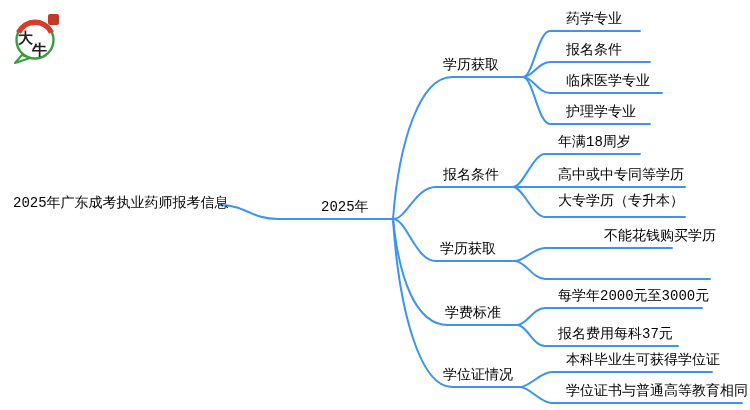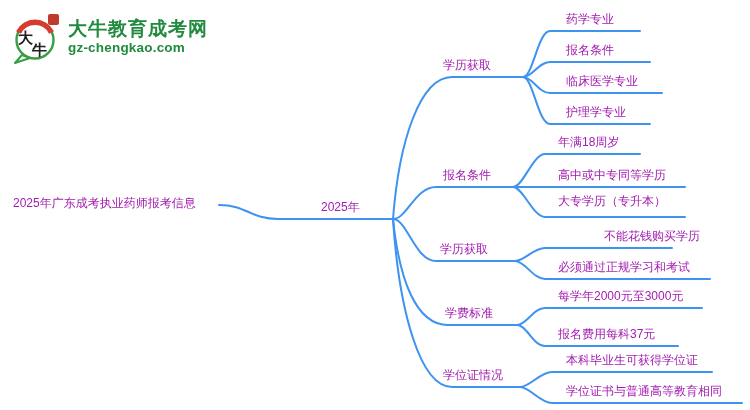--- a/index.html
+++ b/index.html
@@ -2,22 +2,22 @@
 <html><head>
 <meta charset="utf-8">
 <style>
   html,body{margin:0;padding:0;background:#ffffff;}
   .canvas{
     position:relative;width:750px;height:410px;background:#ffffff;overflow:hidden;
     font-family:"Liberation Sans","DejaVu Sans",sans-serif;
   }
   svg.links{position:absolute;left:0;top:0;}
   .node{
-    position:absolute;white-space:nowrap;color:#a21caf;
-    font-size:12px;line-height:18px;letter-spacing:0;
+    position:absolute;white-space:nowrap;color:#000000;
+    font-size:14px;line-height:18px;letter-spacing:0;font-family:Liberation Mono, monospace;
   }
   .logo{position:absolute;left:12px;top:12px;display:flex;align-items:flex-start;}
   .logo-mark{width:48px;height:52px;}
   .logo-text{margin-left:8px;padding-top:6px;}
   .logo-title{color:#218A3E;font-weight:bold;font-size:19px;line-height:22px;letter-spacing:1px;}
   .logo-domain{color:#218A3E;font-weight:bold;font-size:13.5px;line-height:16px;letter-spacing:0.2px;}
 </style>
 </head>
 <body>
 
@@ -54,24 +54,20 @@
 
   <div class="logo">
     <svg class="logo-mark" viewBox="0 0 48 52">
       <circle cx="23" cy="28" r="18.5" fill="#ffffff" stroke="#379E43" stroke-width="2.4"></circle>
       <path d="M6.5 20.5 A 18.5 18.5 0 0 1 39.5 20.5" stroke="#D43C2C" stroke-width="5.5" fill="none"></path>
       <path d="M10 43 L3 51 L18 46 Z" fill="#ffffff" stroke="#379E43" stroke-width="2" stroke-linejoin="round"></path>
       <rect x="36" y="2" width="11" height="11" rx="2" fill="#C0392B"></rect>
       <text x="6" y="31" font-size="15" font-weight="bold" fill="#222222" stroke="none">大</text>
       <text x="20" y="43" font-size="15" font-weight="bold" fill="#222222" stroke="none">牛</text>
     </svg>
-    <div class="logo-text">
-      <div class="logo-title">大牛教育成考网</div>
-      <div class="logo-domain">gz-chengkao.com</div>
-    </div>
   </div>
 
   <div class="node" style="left:13px;top:194px;">2025年广东成考执业药师报考信息</div>
   <div class="node" style="left:321px;top:198px;">2025年</div>
 
   <div class="node" style="left:443px;top:56px;">学历获取</div>
   <div class="node" style="left:443px;top:166px;">报名条件</div>
   <div class="node" style="left:440px;top:240px;text-align:right;">学历获取</div>
   <div class="node" style="left:445px;top:304px;">学费标准</div>
   <div class="node" style="left:443px;top:366px;">学位证情况</div>
@@ -79,21 +75,20 @@
   <div class="node" style="left:566px;top:10px;">药学专业</div>
   <div class="node" style="left:566px;top:41px;">报名条件</div>
   <div class="node" style="left:566px;top:72px;">临床医学专业</div>
   <div class="node" style="left:566px;top:103px;">护理学专业</div>
 
   <div class="node" style="left:558px;top:133px;text-align:right;">年满18周岁</div>
   <div class="node" style="left:558px;top:166px;">高中或中专同等学历</div>
   <div class="node" style="left:558px;top:192px;">大专学历（专升本）</div>
 
   <div class="node" style="left:558px;top:227px;margin-left:46px;">不能花钱购买学历</div>
-  <div class="node" style="left:558px;top:258px;">必须通过正规学习和考试</div>
 
   <div class="node" style="left:558px;top:287px;">每学年2000元至3000元</div>
   <div class="node" style="left:558px;top:325px;">报名费用每科37元</div>
 
   <div class="node" style="left:566px;top:351px;">本科毕业生可获得学位证</div>
   <div class="node" style="left:566px;top:382px;">学位证书与普通高等教育相同</div>
 
 </div>
 
 </body></html>

